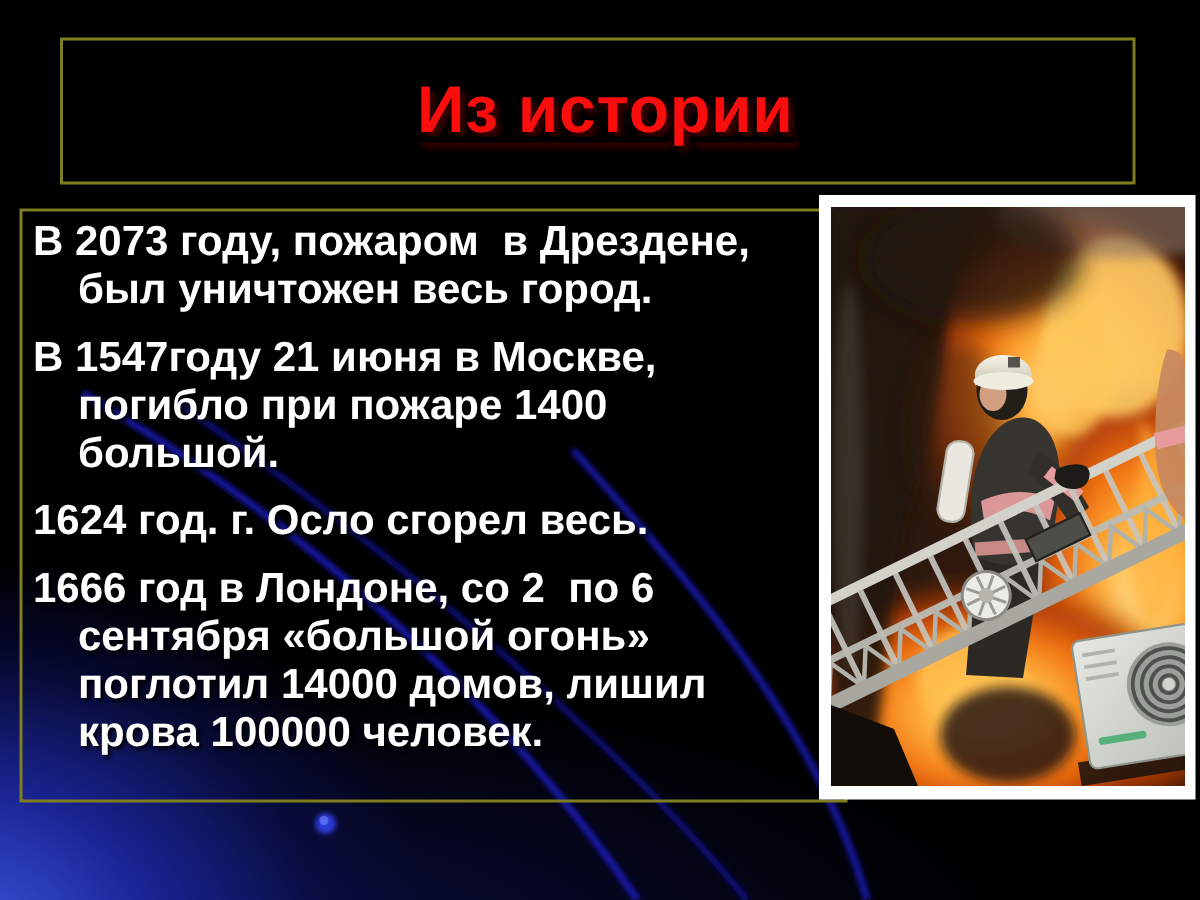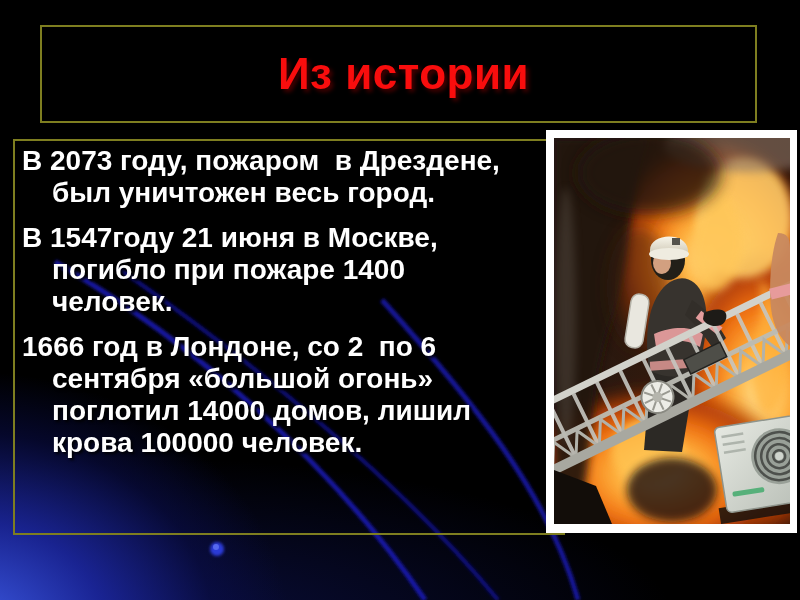--- a/index.html
+++ b/index.html
@@ -8,21 +8,21 @@
     font-family:"Liberation Sans","DejaVu Sans",sans-serif;
     background:
       radial-gradient(420px 340px at -30px 630px, rgba(64,95,238,.95) 0%, rgba(30,42,172,.8) 32%, rgba(10,14,78,.55) 58%, rgba(0,0,0,0) 76%),
       radial-gradient(780px 240px at 130px 625px, rgba(20,28,125,.5) 0%, rgba(0,0,0,0) 70%),
       var(--c-bg,#000);
   }
   .decor { position:absolute; left:0; top:0; z-index:1; }
   .title-box {
     position:absolute; left:40px; top:25px; width:717px; height:98px;
     border:2px solid var(--c-border,#7e7e20); box-sizing:border-box; z-index:2;
-    display:flex; align-items:center; justify-content:center;
+    display:flex; align-items:center; justify-content:center;text-decoration:underline;
   }
   .title {
     margin:0; padding-left:10px;
     color:var(--c-accent,#f90d0d);
     font-size:44px; font-weight:bold; letter-spacing:.5px;
     text-shadow:3px 3px 4px rgba(80,0,0,.85);
   }
   .body-box {
     position:absolute; left:13px; top:139px; width:552px; height:396px;
     border:2px solid var(--c-border,#7e7e20); box-sizing:border-box; z-index:2;
@@ -66,21 +66,24 @@
 
   <div class="body-box">
     <div id="paragraphs">
         <div class="para">
           <div class="line">В 2073 году, пожаром  в Дрездене,</div>
           <div class="line cont">был уничтожен весь город.</div>
         </div>
         <div class="para">
           <div class="line">В 1547году 21 июня в Москве,</div>
           <div class="line cont">погибло при пожаре 1400</div>
-          <div class="line cont">человек.</div>
+          <div class="line cont">большой.</div>
+        </div>
+        <div class="para">
+          <div class="line">1624 год. г. Осло сгорел весь.</div>
         </div>
         <div class="para">
           <div class="line">1666 год в Лондоне, со 2  по 6</div>
           <div class="line cont">сентября «большой огонь»</div>
           <div class="line cont">поглотил 14000 домов, лишил</div>
           <div class="line cont">крова 100000 человек.</div>
         </div>
       </div>
   </div>
 

